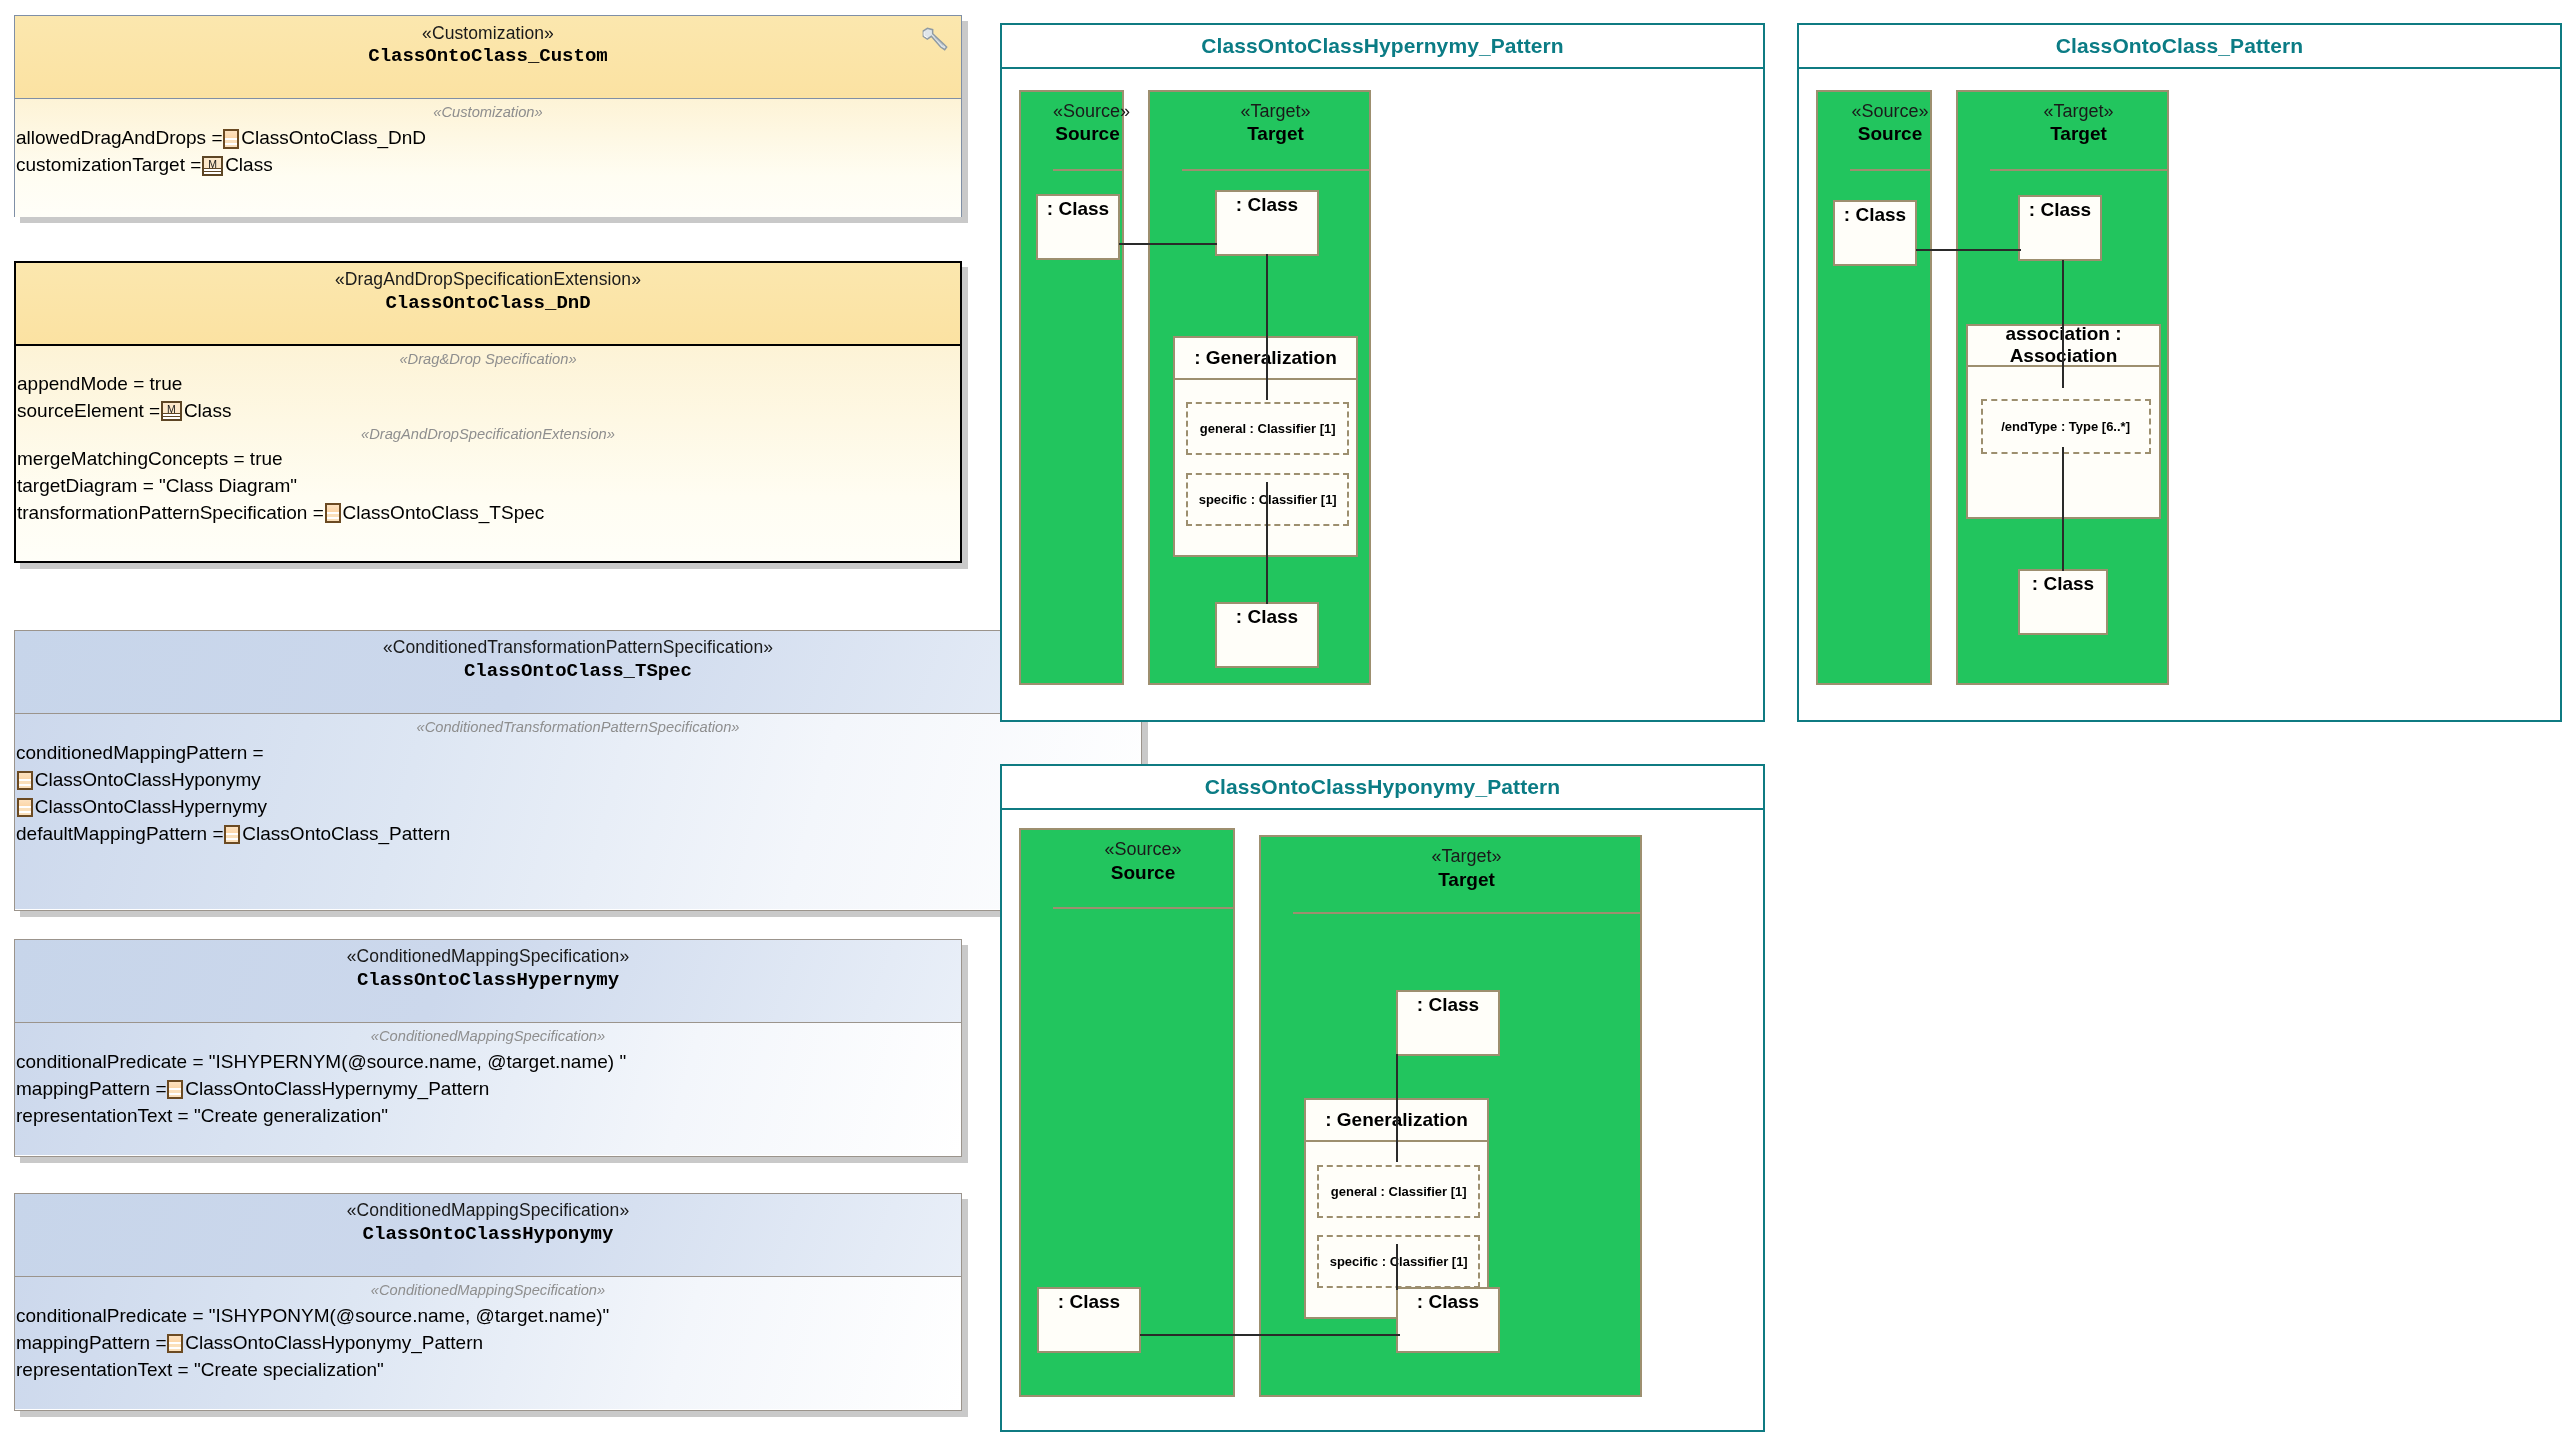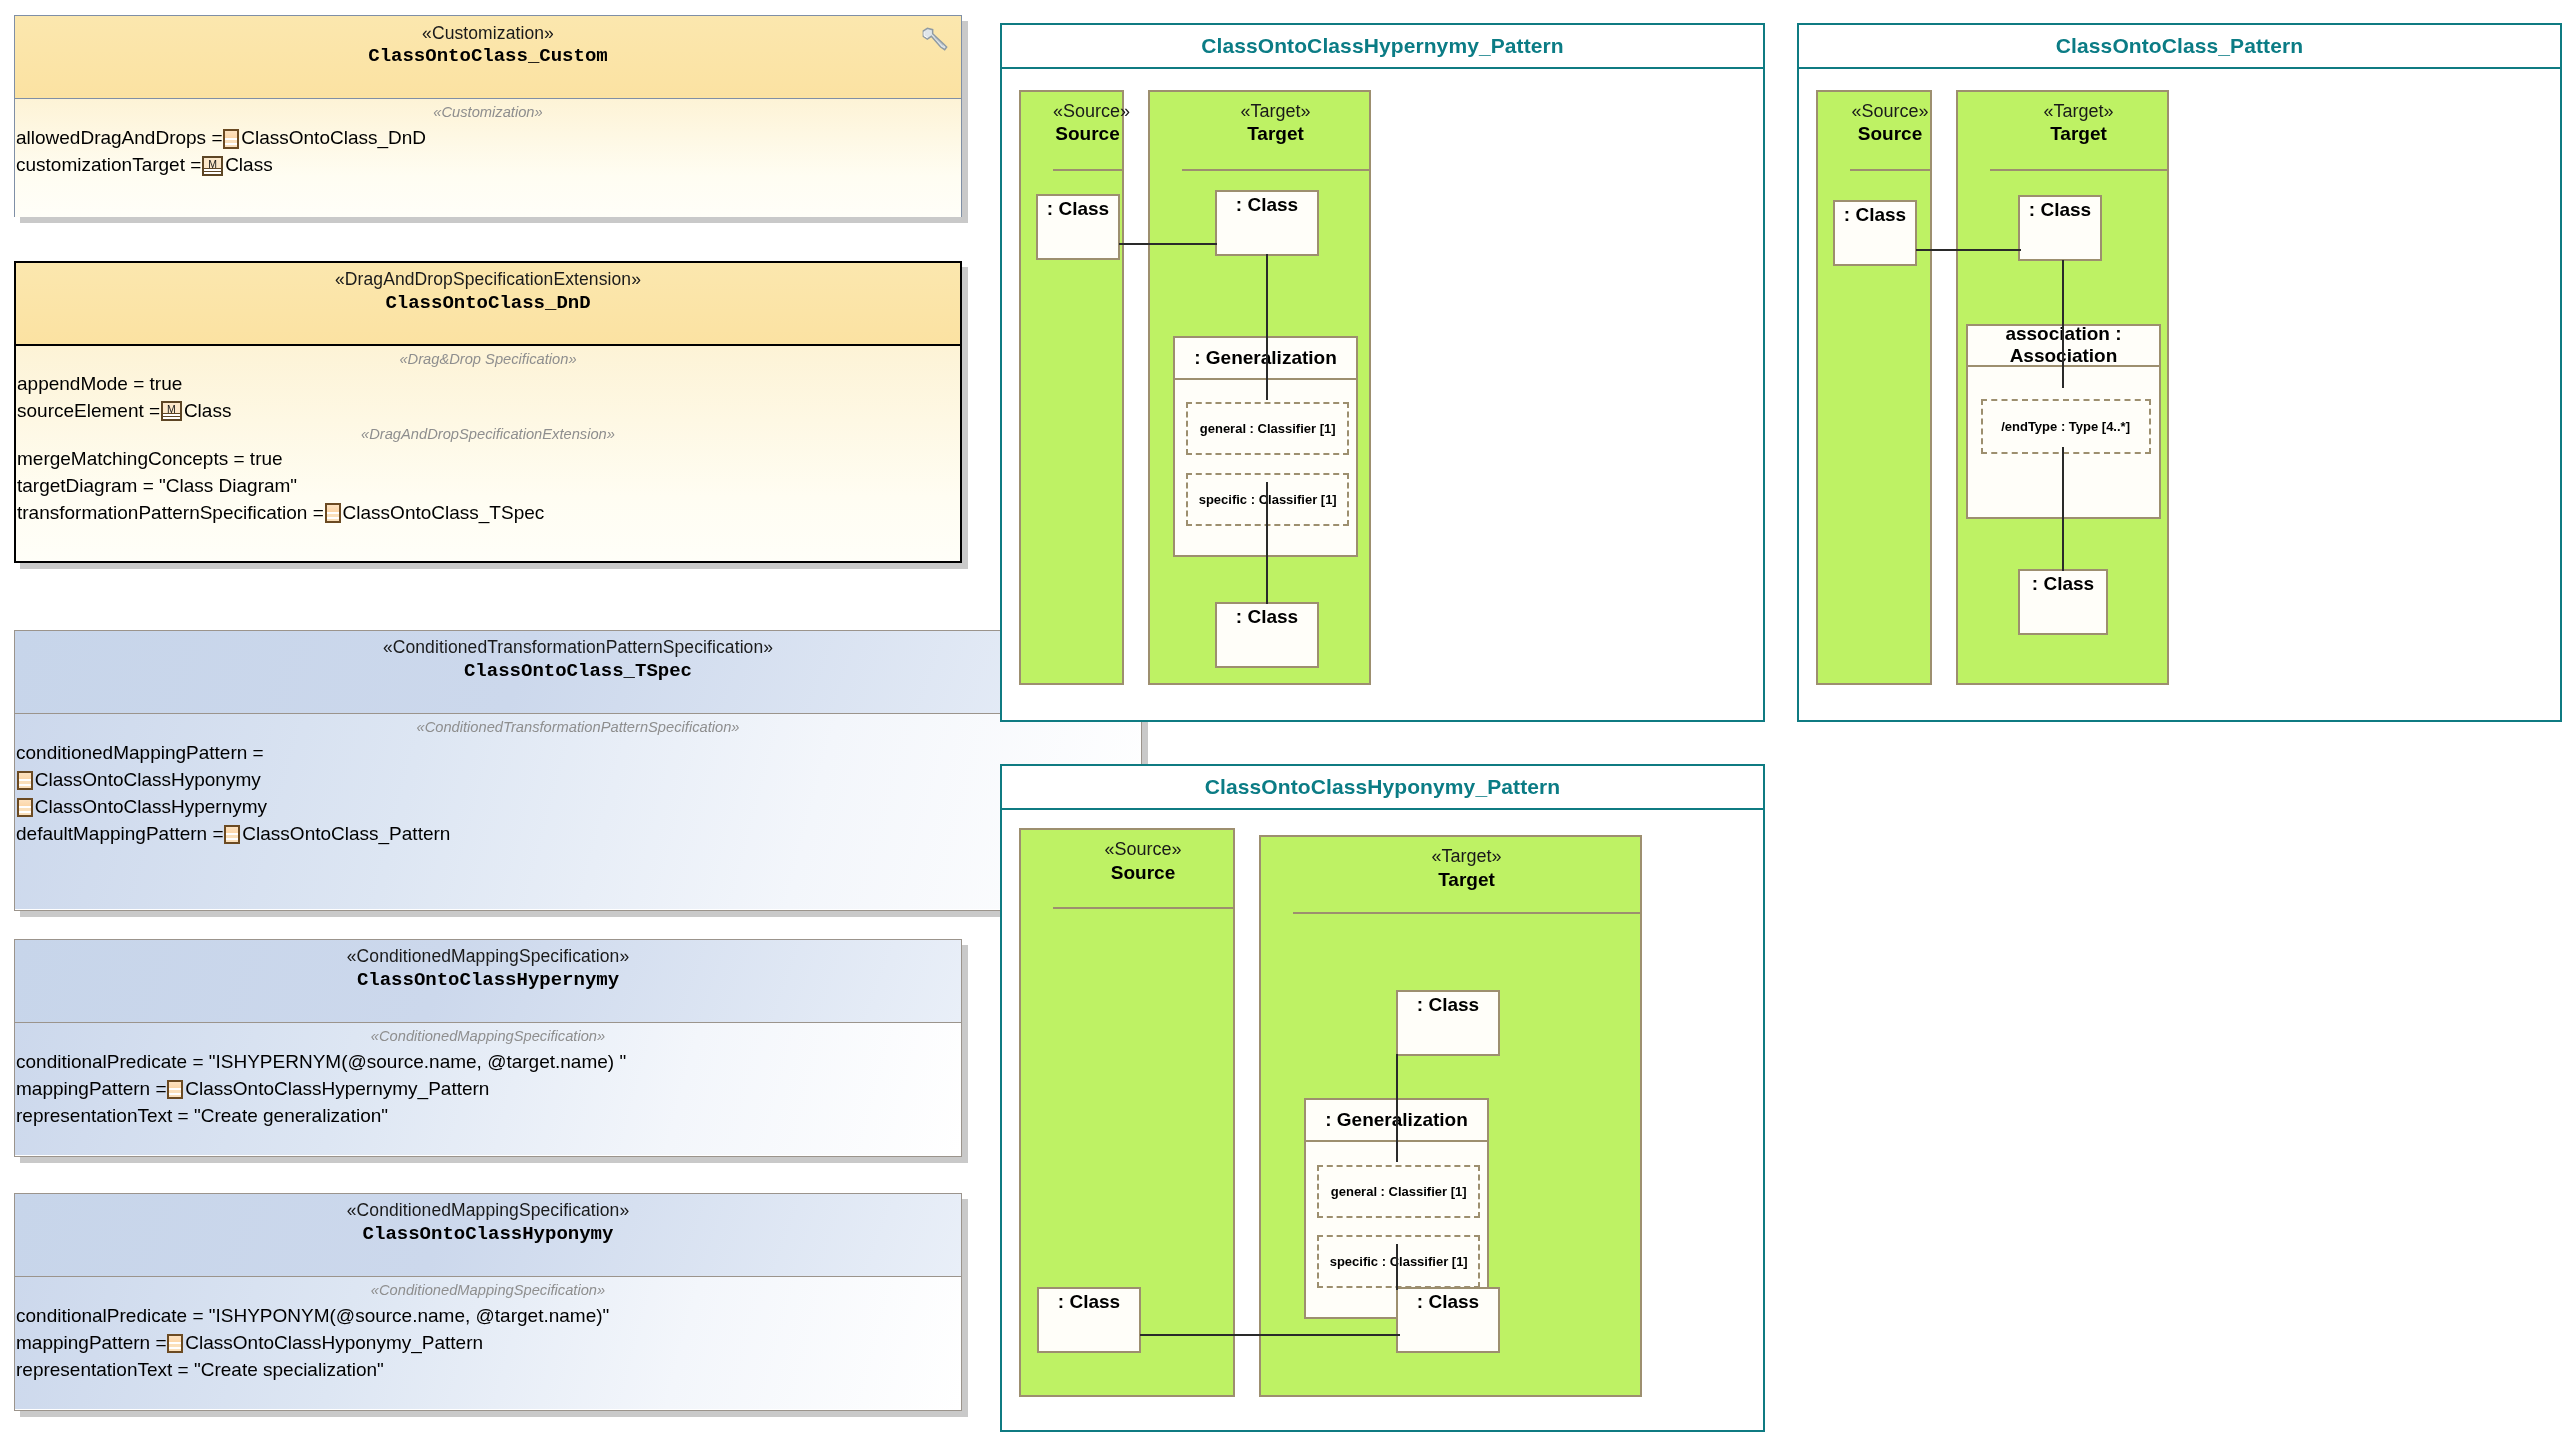--- a/index.html
+++ b/index.html
@@ -97,21 +97,21 @@
   .panel .ptitle{
     height:44px;border-bottom:2.1px solid #0f7b82;box-sizing:border-box;
     display:flex;align-items:center;justify-content:center;background:#ffffff;
   }
   .panel .ptitle span{
     color:#0b7c85;font-size:21px;font-weight:bold;letter-spacing:0.1px;
   }
   .panel .pbody{position:relative;box-sizing:border-box;}
 
   
-  .lane{position:absolute;box-sizing:border-box;border:2.1px solid #9d8f6f;background:#bef264;padding-left:32px;}
+  .lane{position:absolute;box-sizing:border-box;border:2.1px solid #9d8f6f;background:#22c55e;padding-left:32px;}
   .lane .lhdr{
     box-sizing:border-box;border-bottom:2.1px solid #9d8f6f;text-align:center;
     padding-top:8.4px;
   }
   .lane .lhdr .s{font-size:18px;color:#1a1a1a;line-height:1.25;}
   .lane .lhdr .n{font-size:19px;color:#000;font-weight:bold;line-height:1.3;}
 
   
   .inst{
     position:absolute;box-sizing:border-box;border:2.1px solid #9d8f6f;background:#fffef9;
@@ -378,21 +378,21 @@
       <div class="inst" style="left:219px;top:126px;width:84px;height:66px;">
         <span>: Class</span>
       </div>
 
       <div class="comp" style="left:167px;top:255px;width:195px;height:195px;">
         <div class="chdr" style="height:41px;">
           <span>association : Association</span>
         </div>
         <div class="cbody" style="height:150px;">
           <div class="slot" style="left:12.6px;top:32px;width:170px;height:55px;">
-            <span>/endType : Type [4..*]</span>
+            <span>/endType : Type [6..*]</span>
           </div>
         </div>
       </div>
 
       <div class="inst" style="left:219px;top:500px;width:90px;height:66px;">
         <span>: Class</span>
       </div>
 
       <div class="ln h" style="left:117px;top:180px;width:105px;"></div>
       <div class="ln v" style="left:263px;top:191px;height:128px;"></div>

